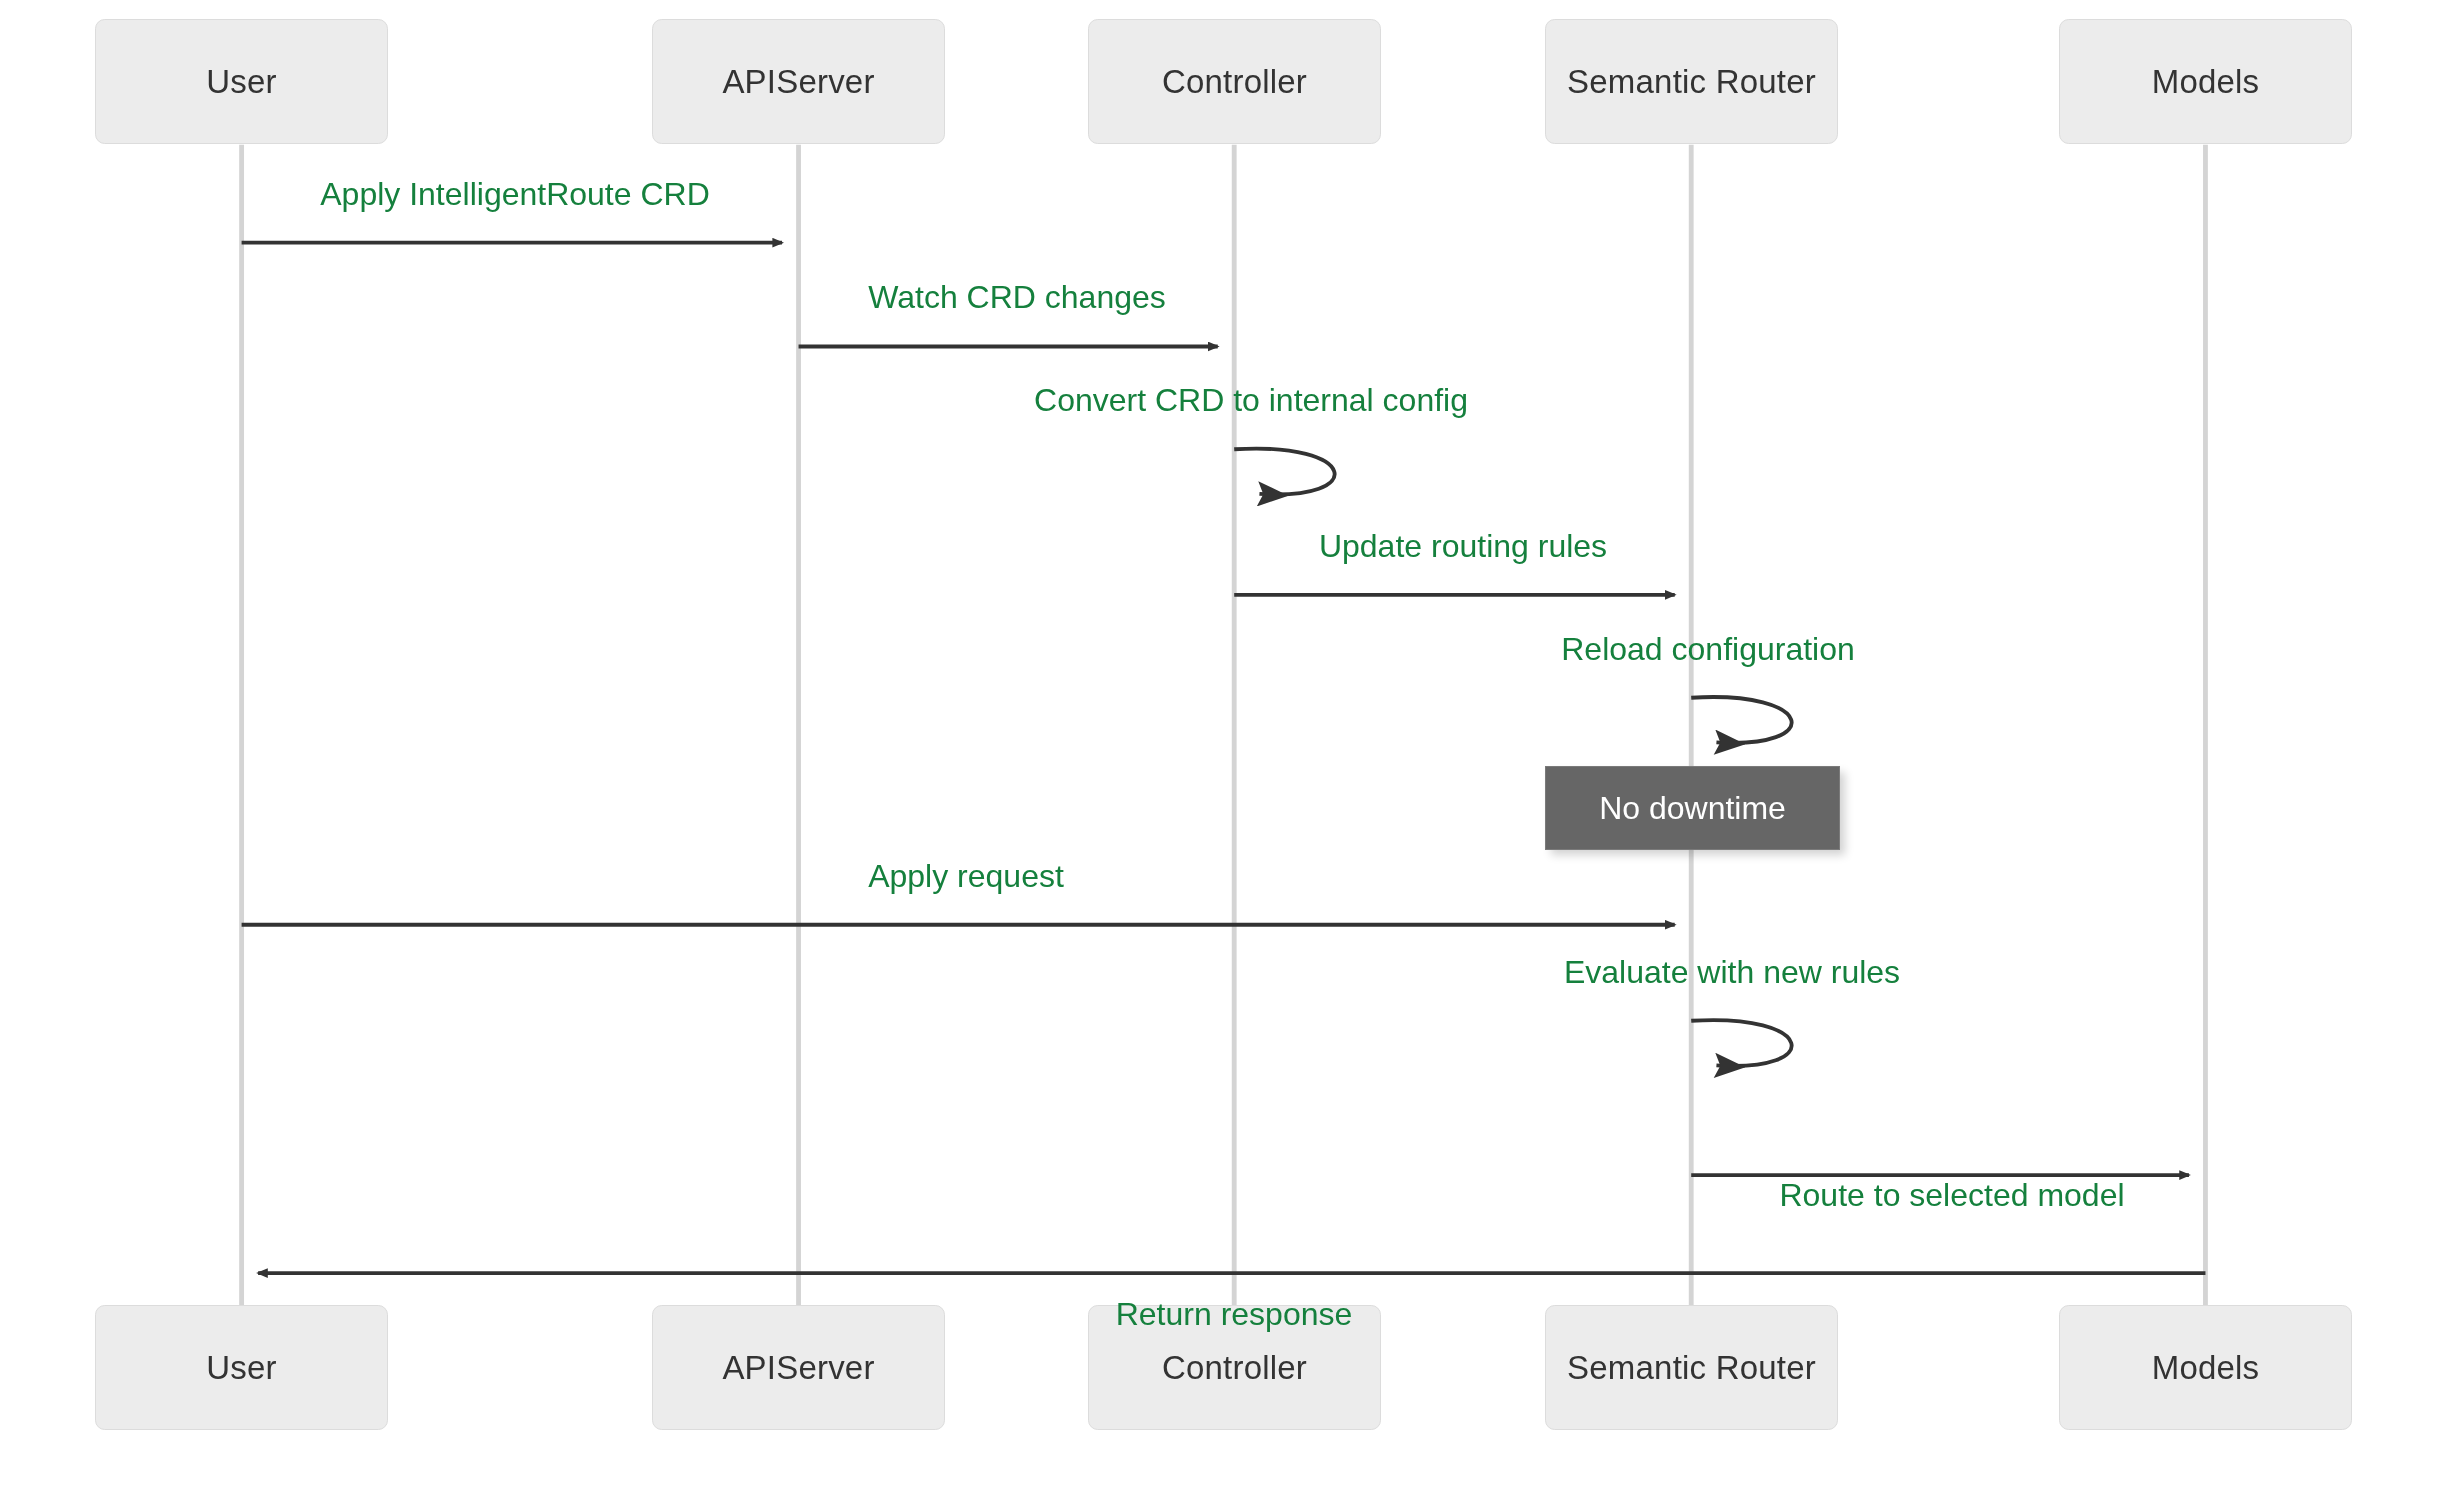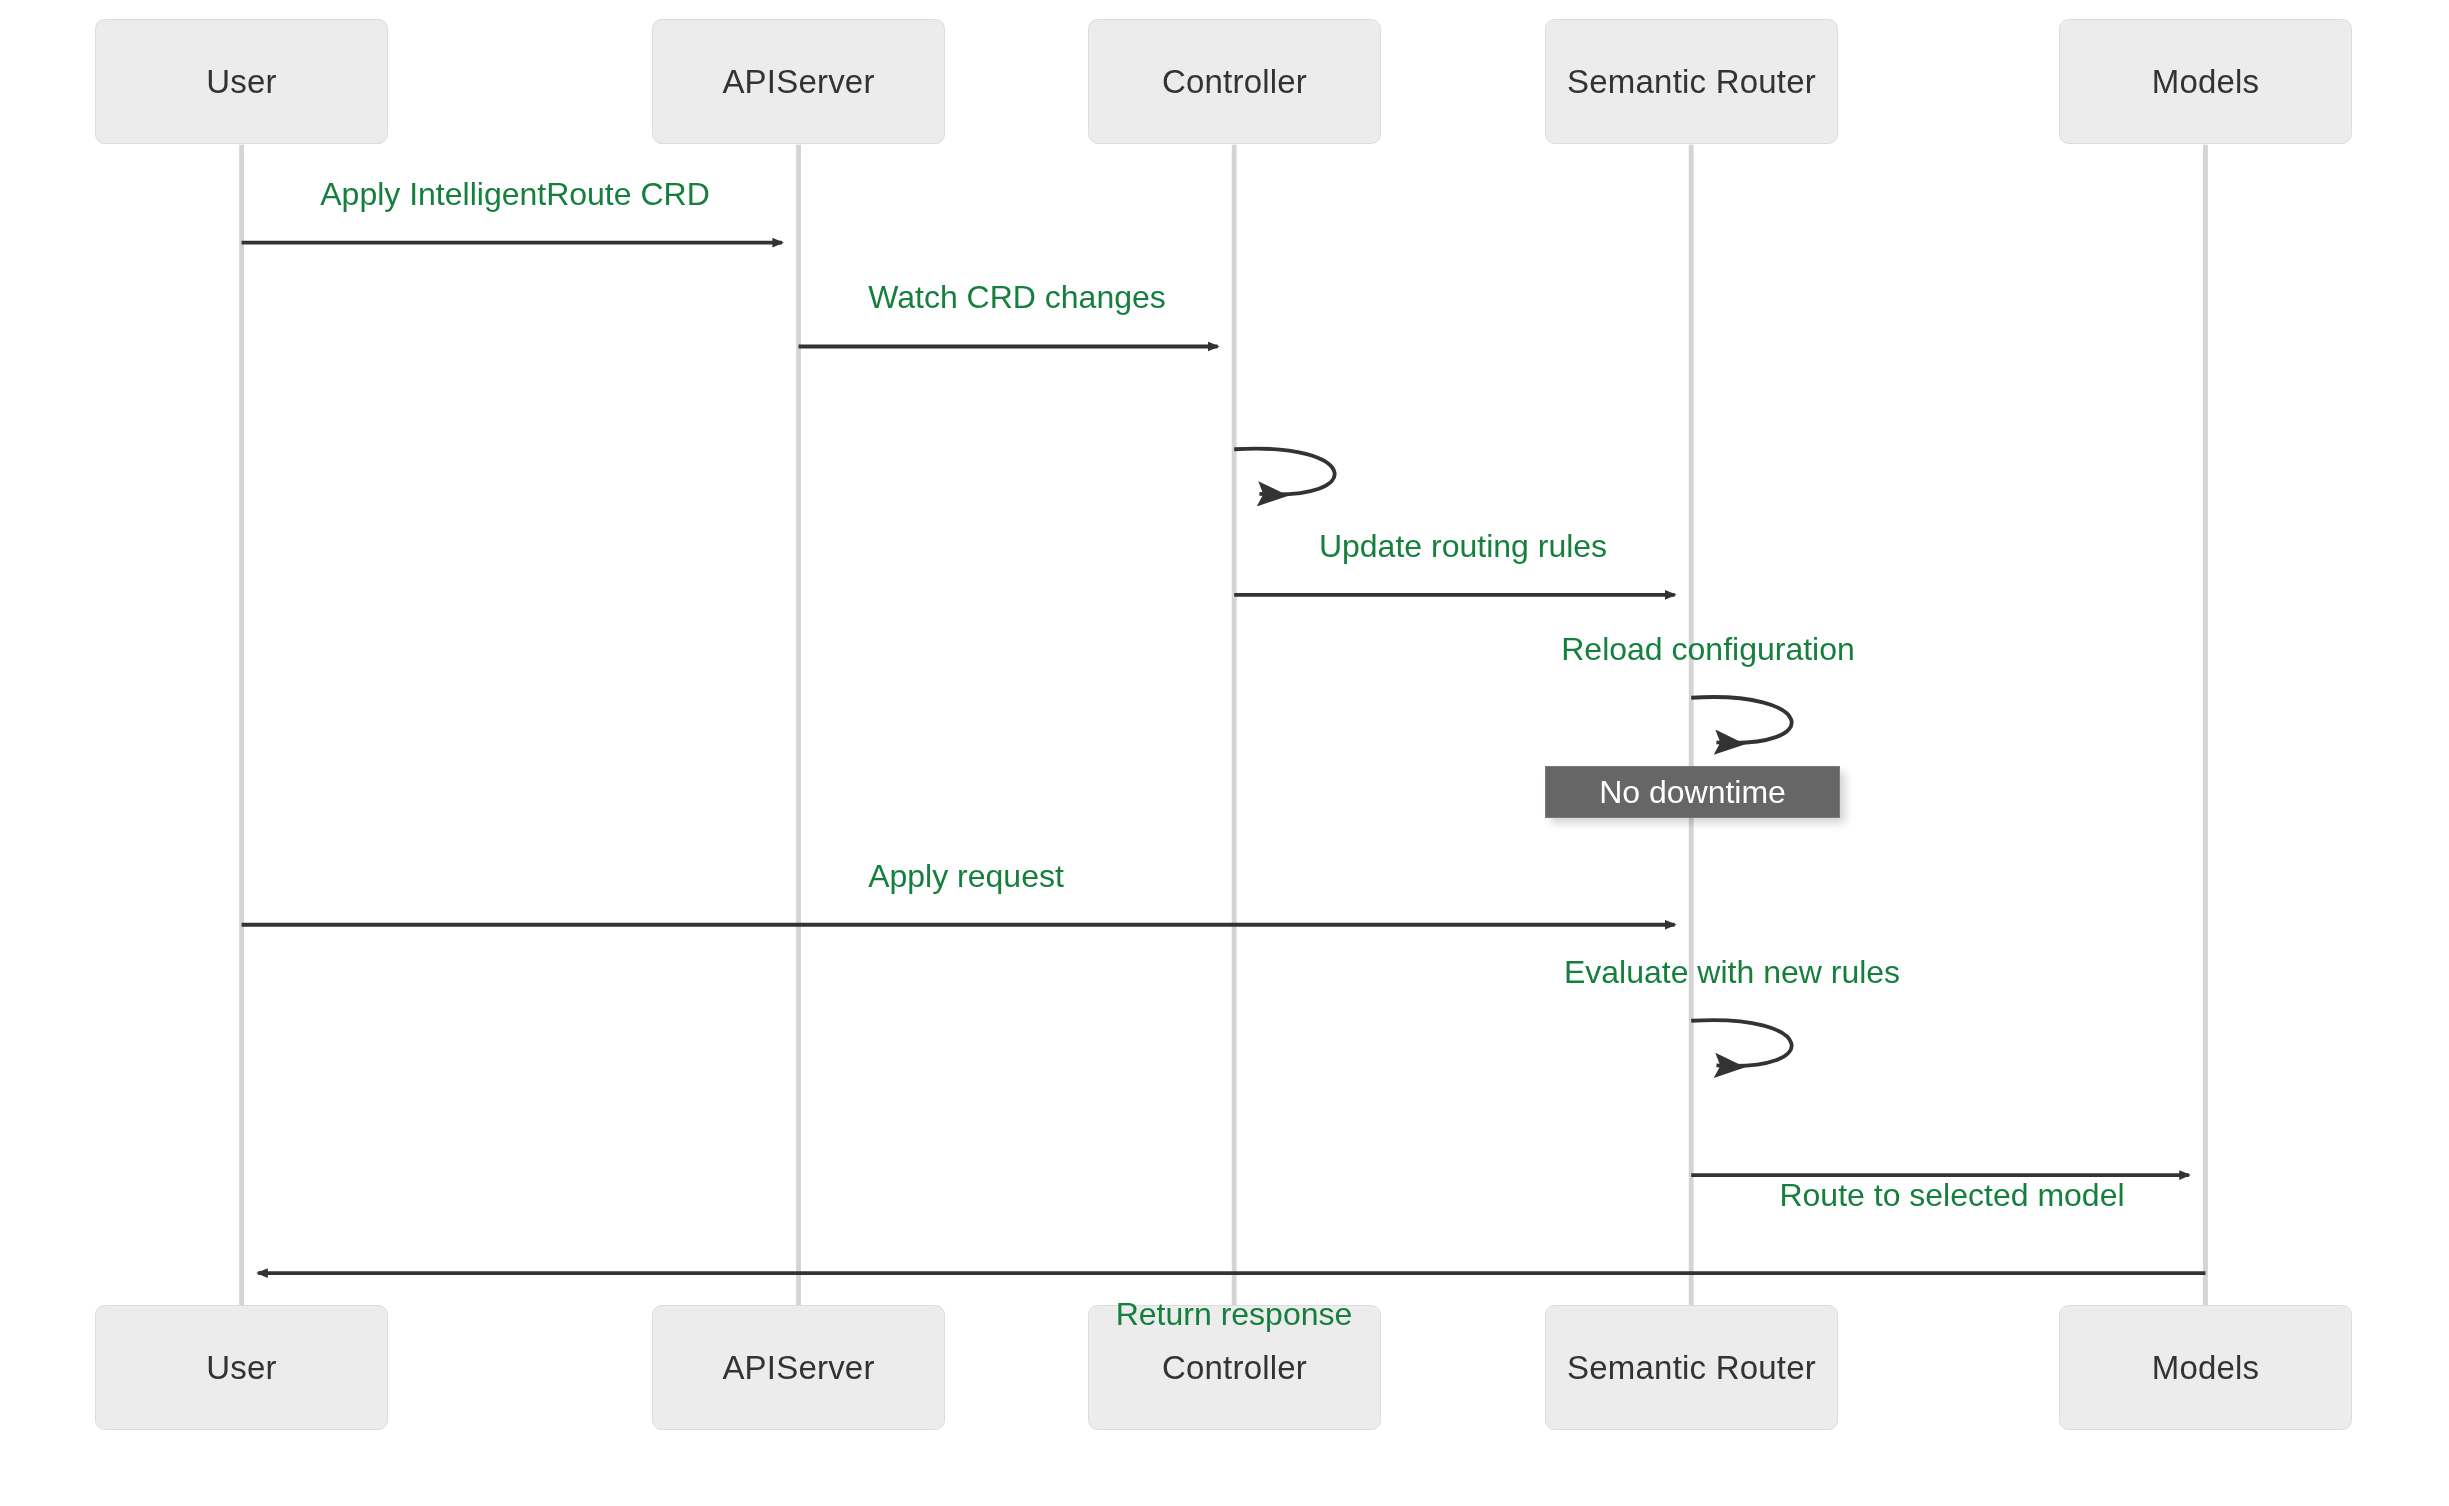--- a/index.html
+++ b/index.html
@@ -147,25 +147,26 @@
   </div>
   <div class="participant" style="left:1545px; top:1305px; width:293px; height:125px;">
     <span class="plabel">Semantic Router</span>
   </div>
   <div class="participant" style="left:2059px; top:1305px; width:293px; height:125px;">
     <span class="plabel">Models</span>
   </div>
 
   <div class="msg-label" style="left:515px; top:213px;">Apply IntelligentRoute CRD</div>
   <div class="msg-label" style="left:1017px; top:316px;">Watch CRD changes</div>
+  <div class="msg-label" style="left:1251px; top:419px;">Convert CRD to internal config</div>
   <div class="msg-label" style="left:1463px; top:565px;">Update routing rules</div>
   <div class="msg-label" style="left:1708px; top:668px;">Reload configuration</div>
   <div class="msg-label" style="left:966px; top:895px;">Apply request</div>
   <div class="msg-label" style="left:1708px; top:991px;margin-left:24px;">Evaluate with new rules</div>
   <div class="msg-label" style="left:1952px; top:1214px;">Route to selected model</div>
   <div class="msg-label" style="left:1234px; top:1312px;margin-top:21px;">Return response</div>
 
-  <div class="note" style="left:1545px; top:766px; width:295px; height:52px;">
+  <div class="note" style="left:1545px; top:766px; width:295px; height:84px;">
     <span class="note-label">No downtime</span>
   </div>
 
 </div>
 
 
 </body></html>

